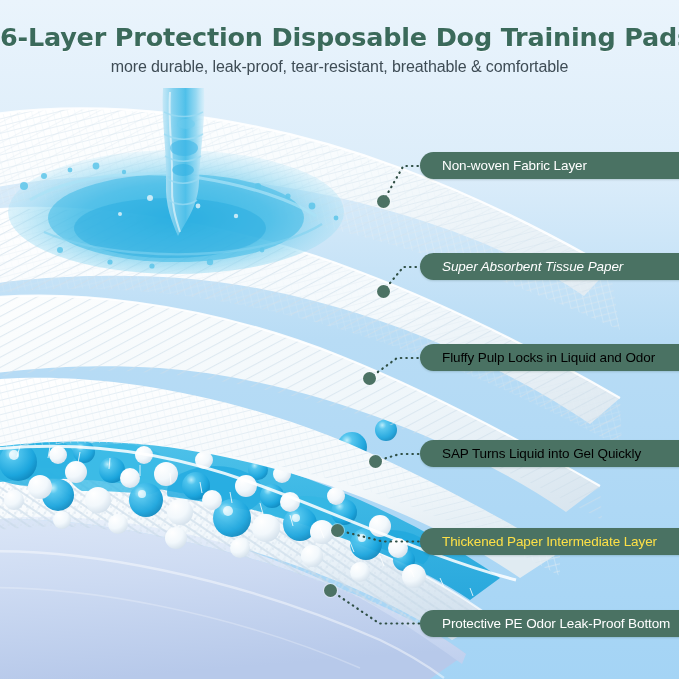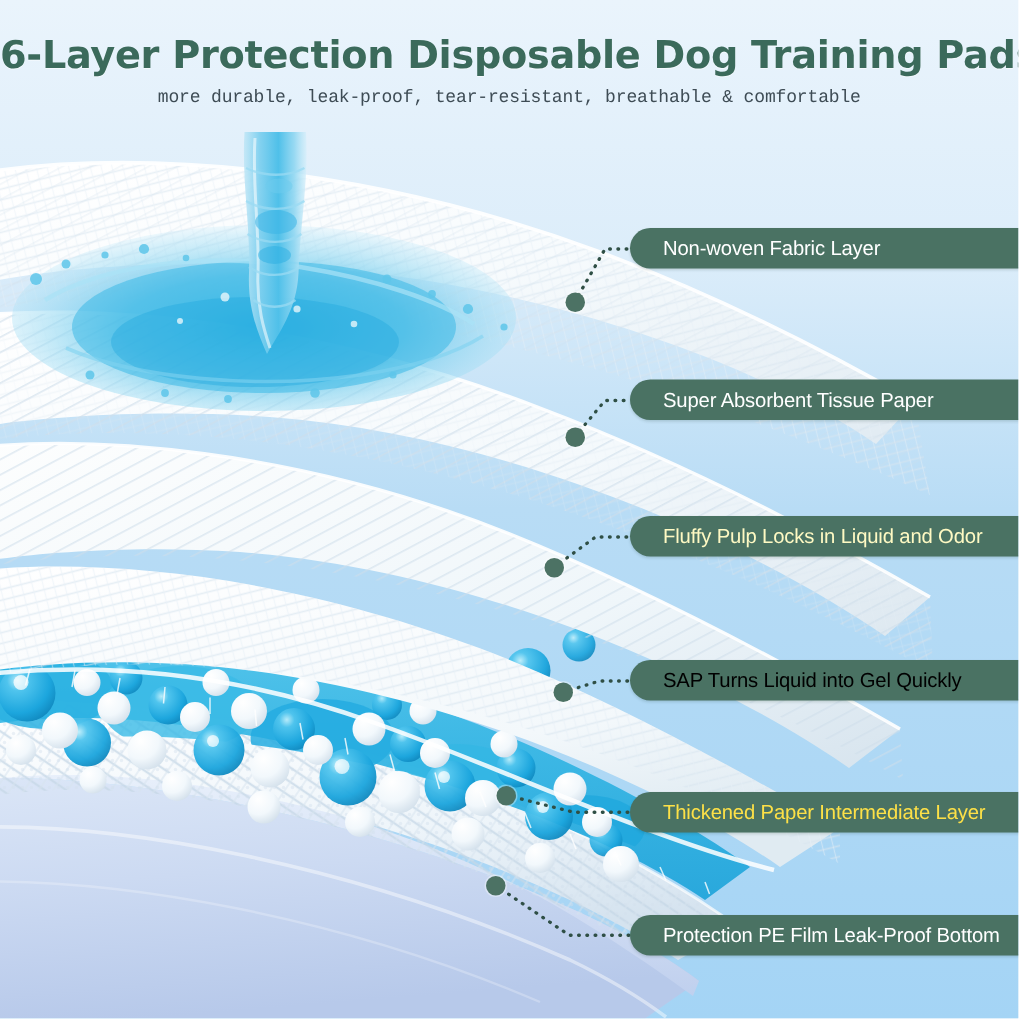--- a/index.html
+++ b/index.html
@@ -41,22 +41,22 @@
     font-weight: bold;
     letter-spacing: -0.2px;
     color: #3b6a5b;
     line-height: 1.05;
     white-space: nowrap;
     text-shadow: 0 1px 0 rgba(255,255,255,0.55);
   }
   .subtitle {
     margin: 0;
     padding-top: 7px;
-    font-family: Liberation Mono, monospace;
-    font-size: 12px;
+    font-family: Liberation Sans, sans-serif;
+    font-size: 16px;
     font-weight: normal;
     color: #3e4c55;
     letter-spacing: -0.1px;
     white-space: nowrap;
   }
 
   
   .illustration {
     position: absolute;
     top: 0; left: 0;
@@ -459,30 +459,30 @@
         <div class="pill" style="left: 420px; top: 152px; width: 265px; background: rgb(74, 114, 99);">
           <span class="pill-label" style="color: rgb(255, 255, 255);">Non-woven Fabric Layer</span>
         </div>
       </div>
       <div class="callout">
         <svg class="leader-svg" width="65" height="52.5" viewBox="369 252.5 65 52.5" style="left: 369px; top: 252.5px;">
           <path d="M383 291 L403.35 266.5 L420 266.5" fill="none" stroke="#2f4f45" stroke-width="2.2" stroke-linecap="round" stroke-dasharray="0.5 5"></path>
         </svg>
         <span class="node-dot" style="left: 376.5px; top: 284.5px; background: rgb(76, 114, 100);"></span>
         <div class="pill" style="left: 420px; top: 253px; width: 265px; background: rgb(74, 114, 99);">
-          <span class="pill-label" style="color: rgb(255, 255, 255);">Super Absorbent Tissue Paper</span>
+          <span class="pill-label" style="color: rgb(255, 255, 255); font-style: italic;">Super Absorbent Tissue Paper</span>
         </div>
       </div>
       <div class="callout">
         <svg class="leader-svg" width="79" height="48.5" viewBox="355 343.5 79 48.5" style="left: 355px; top: 343.5px;">
           <path d="M369 378 L397.05 357.5 L420 357.5" fill="none" stroke="#2f4f45" stroke-width="2.2" stroke-linecap="round" stroke-dasharray="0.5 5"></path>
         </svg>
         <span class="node-dot" style="left: 362.5px; top: 371.5px; background: rgb(76, 114, 100);"></span>
         <div class="pill" style="left: 420px; top: 344px; width: 265px; background: rgb(74, 114, 99);">
-          <span class="pill-label" style="color: #fef9c3;">Fluffy Pulp Locks in Liquid and Odor</span>
+          <span class="pill-label" style="color: #000000;">Fluffy Pulp Locks in Liquid and Odor</span>
         </div>
       </div>
       <div class="callout">
         <svg class="leader-svg" width="73" height="35.5" viewBox="361 439.5 73 35.5" style="left: 361px; top: 439.5px;">
           <path d="M375 461 L399.75 453.5 L420 453.5" fill="none" stroke="#2f4f45" stroke-width="2.2" stroke-linecap="round" stroke-dasharray="0.5 5"></path>
         </svg>
         <span class="node-dot" style="left: 368.5px; top: 454.5px; background: rgb(76, 114, 100);"></span>
         <div class="pill" style="left: 420px; top: 440px; width: 265px; background: rgb(74, 114, 99);">
           <span class="pill-label" style="color: #000000;">SAP Turns Liquid into Gel Quickly</span>
         </div>
@@ -495,18 +495,18 @@
         <div class="pill" style="left: 420px; top: 528px; width: 265px; background: rgb(74, 114, 99);">
           <span class="pill-label" style="color: #fde047;">Thickened Paper Intermediate Layer</span>
         </div>
       </div>
       <div class="callout">
         <svg class="leader-svg" width="118" height="61.5" viewBox="316 576 118 61.5" style="left: 316px; top: 576px;">
           <path d="M330 590 L379.5 623.5 L420 623.5" fill="none" stroke="#2f4f45" stroke-width="2.2" stroke-linecap="round" stroke-dasharray="0.5 5"></path>
         </svg>
         <span class="node-dot" style="left: 323.5px; top: 583.5px; background: rgb(76, 114, 100);"></span>
         <div class="pill" style="left: 420px; top: 610px; width: 265px; background: rgb(74, 114, 99);">
-          <span class="pill-label" style="color: rgb(255, 255, 255);">Protection PE Film Leak-Proof Bottom</span>
+          <span class="pill-label" style="color: rgb(255, 255, 255);">Protective PE Odor Leak-Proof Bottom</span>
         </div>
       </div>
     </div>
 
 </div>
 
 </body></html>

